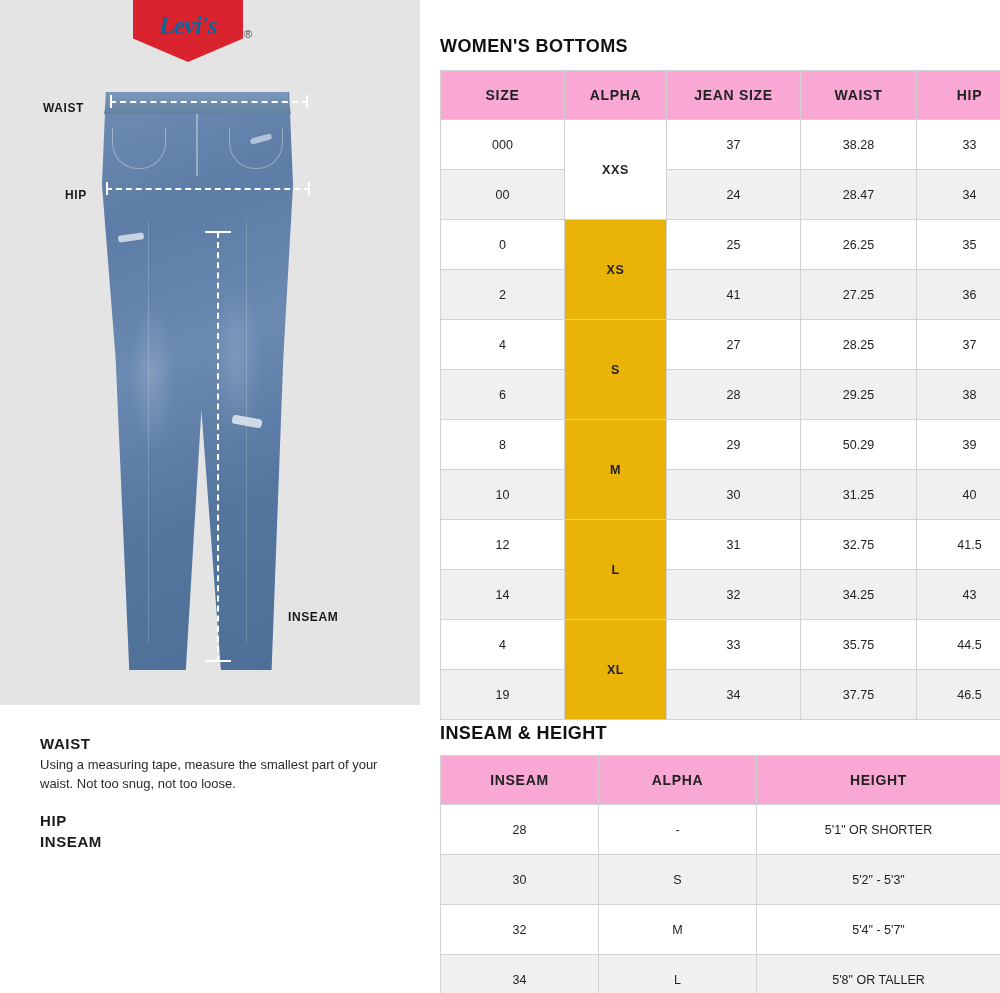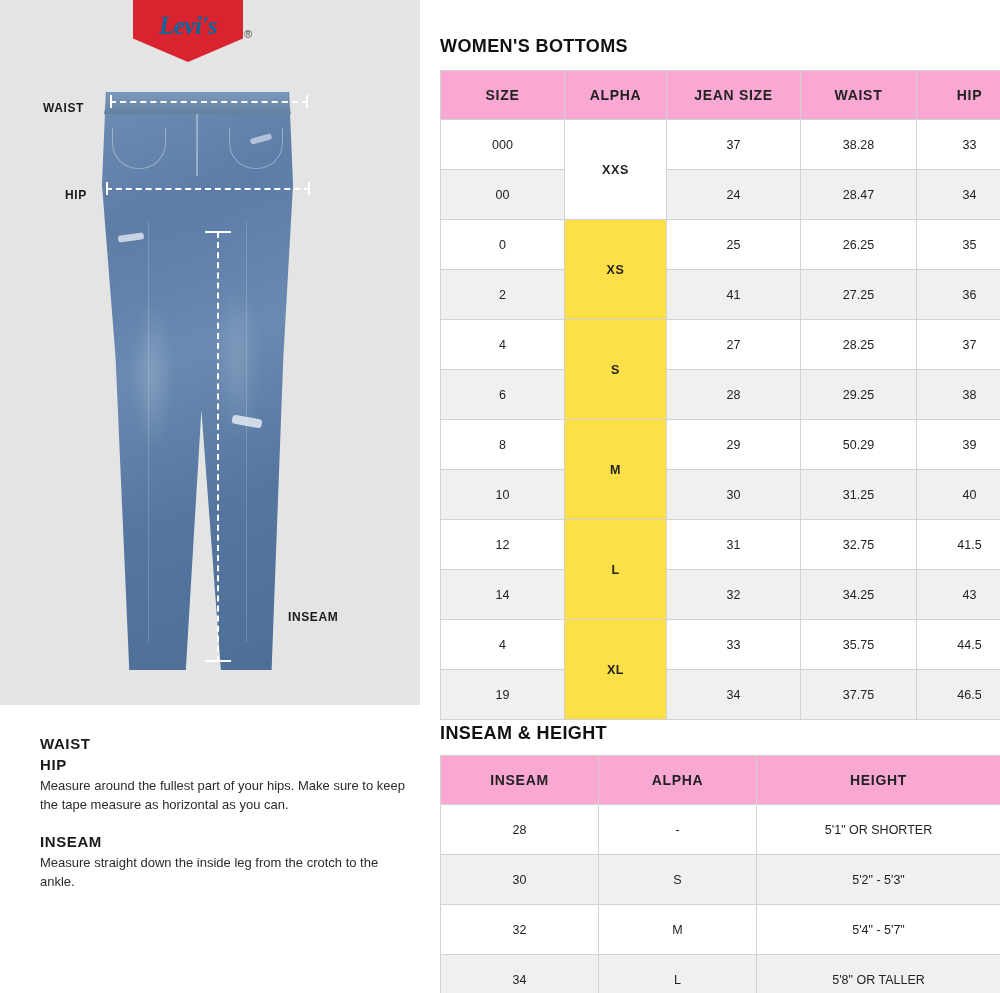--- a/index.html
+++ b/index.html
@@ -232,21 +232,21 @@
   }
   .tbl-bottoms {
     position: absolute;
     left: 0;
     top: 70px;
     width: 560px;
   }
   .tbl-bottoms td { height: 47px; }
   .tbl-bottoms tbody tr.shade td { background: #f0f0f0; }
   .tbl-bottoms td.alpha { background: #ffffff; font-weight: bold; letter-spacing: 0.6px; text-align: center; }
-  .tbl-bottoms td.alpha.shade-alpha { background: #fde047; }
+  .tbl-bottoms td.alpha.shade-alpha { background: #eab308; }
 
   .tbl-inseam {
     position: absolute;
     left: 0;
     top: 755px;
     width: 560px;
   }
   .tbl-inseam td { height: 47px; }
   .tbl-inseam tbody tr.shade td { background: #f0f0f0; }
 </style>
@@ -290,28 +290,27 @@
 
     <div class="guide-vline" style="left:217px; top:232px; height:430px;"></div>
     <div class="guide-tick" style="left:205px; top:231px; width:26px; height:2px;"></div>
     <div class="guide-tick" style="left:205px; top:660px; width:26px; height:2px;"></div>
     <div class="guide-label" style="left:288px; top:610px;">INSEAM</div>
   </div>
 
   <div class="desc">
     <div class="blk">
       <h3>WAIST</h3>
+      <p>Using a measuring tape, measure the smallest part of your waist. Not too snug, not too loose.</p>
     </div>
     <div class="blk">
       <h3>HIP</h3>
-      <p>Measure around the fullest part of your hips. Make sure to keep the tape measure as horizontal as you can.</p>
     </div>
     <div class="blk">
       <h3>INSEAM</h3>
-      <p>Measure straight down the inside leg from the crotch to the ankle.</p>
     </div>
   </div>
 
   <div class="right-panel">
 
     <h2 id="bottoms-title" class="section-title">WOMEN'S BOTTOMS</h2>
 
     <table class="tbl-bottoms">
       <colgroup>
         <col style="width:124px">

